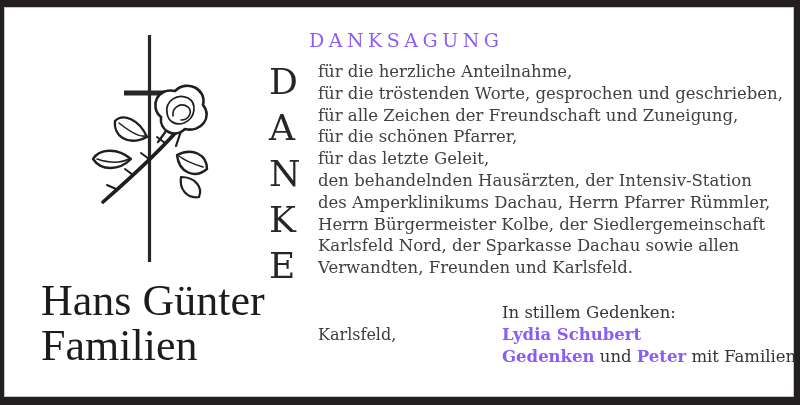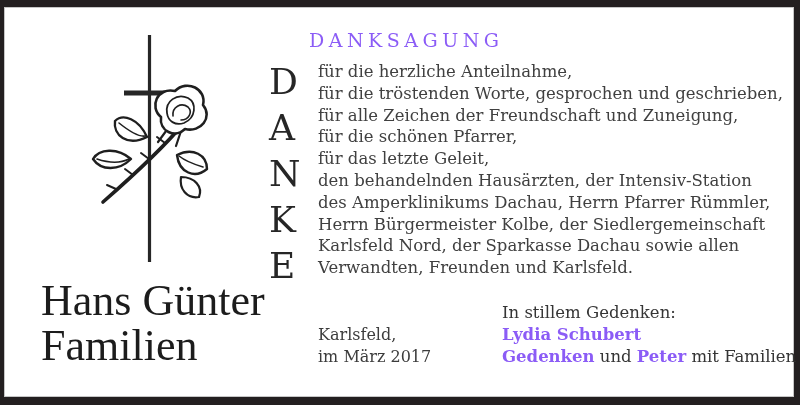--- a/index.html
+++ b/index.html
@@ -103,21 +103,20 @@
     <div>Verwandten, Freunden und Karlsfeld.</div>
   </div>
 
   <div class="name-block">
     <div>Hans Günter</div>
     <div>Familien</div>
   </div>
 
   <div class="place-date">
     <div>Karlsfeld,</div>
-    <div>im März 2017</div>
   </div>
 
   <div class="memorial">
     <div>In stillem Gedenken:</div>
     <div class="bold">Lydia Schubert</div>
     <div><span class="bold">Gedenken</span><span> und </span><span class="bold">Peter</span><span> mit Familien</span></div>
   </div>
 
 </div>
 

